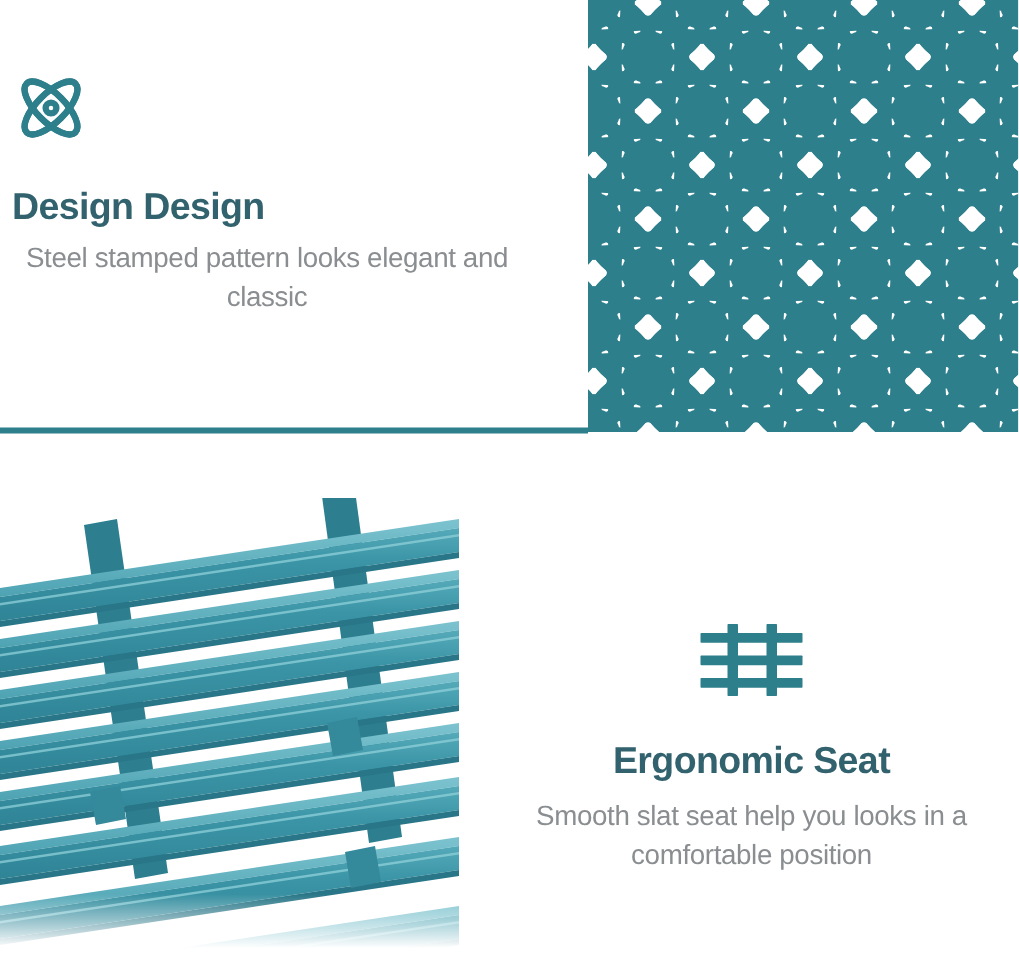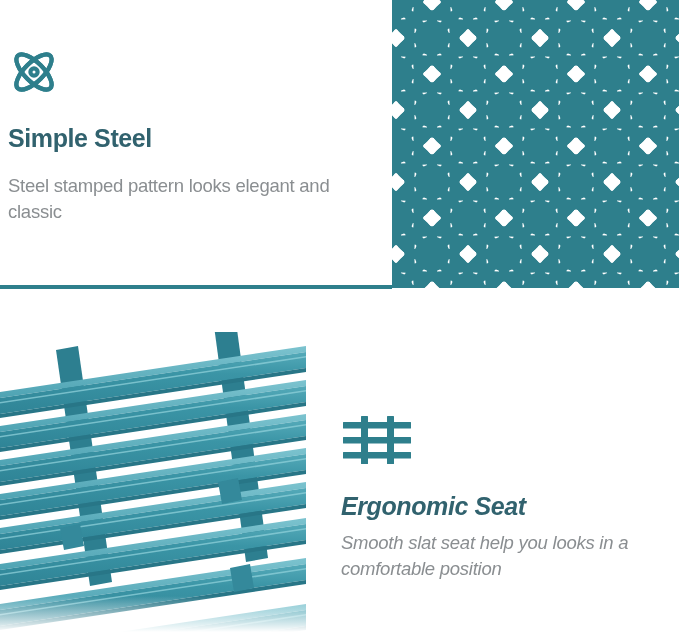--- a/index.html
+++ b/index.html
@@ -40,27 +40,28 @@
   .feature-topleft .headline {
     margin: 26px 0 0 0;
     font-size: 25px;
     font-weight: bold;
     letter-spacing: -0.4px;
     color: #31626e;
     line-height: 1.15;
     white-space: nowrap;
   }
   .feature-topleft .body-text {
-    margin: 20px 0 0 0;
+    margin: 6px 0 0 0;
     font-size: 18.5px;
     font-weight: 300;
     color: #8a8e91;
     line-height: 1.42;
     letter-spacing: -0.25px;
     max-width: 340px;
+    text-align: center;
   }
 
   
   .pattern-panel {
     position: absolute;
     left: 392px;
     top: 0px;
     width: 287px;
     height: 288px;
     overflow: hidden;
@@ -96,22 +97,21 @@
     width: 320px;
     height: 300px;
   }
 
   
   .feature-bottomright {
     position: absolute;
     right: 18px;
     top: 414px;
     width: 320px;
-    text-align: left;
-    font-style: italic;
+    text-align: center;
   }
   .feature-bottomright .icon-wrap {
     width: 72px;
     height: 56px;
     display: inline-block;
   }
   .feature-bottomright .headline {
     margin: 18px 0 0 0;
     font-size: 25px;
     font-weight: bold;
@@ -181,21 +181,21 @@
 
           <ellipse cx="26" cy="26" rx="9.5" ry="23" transform="rotate(45 26 26)"></ellipse>
           <ellipse cx="26" cy="26" rx="9.5" ry="23" transform="rotate(-45 26 26)"></ellipse>
           <ellipse cx="26" cy="26" rx="23" ry="9.5" transform="rotate(45 26 26)"></ellipse>
           <ellipse cx="26" cy="26" rx="23" ry="9.5" transform="rotate(-45 26 26)"></ellipse>
         </g>
         <circle cx="26" cy="26" r="3.6" fill="none" stroke="#2e7f8c" stroke-width="4.2"></circle>
       </svg>
     </span>
 
-    <h2 class="headline">Simple Steel</h2>
+    <h2 class="headline">Design Design</h2>
 
     <p class="body-text">Steel stamped pattern looks elegant and classic</p>
   </div>
 
   <div class="slat-photo">
     <svg viewBox="0 0 320 300" xmlns="http://www.w3.org/2000/svg" aria-hidden="true">
       <defs>
         <linearGradient id="slatFace" x1="0" y1="0" x2="0" y2="1">
           <stop offset="0%" stop-color="#55aab9"></stop>
           <stop offset="35%" stop-color="#3b95a6"></stop>

